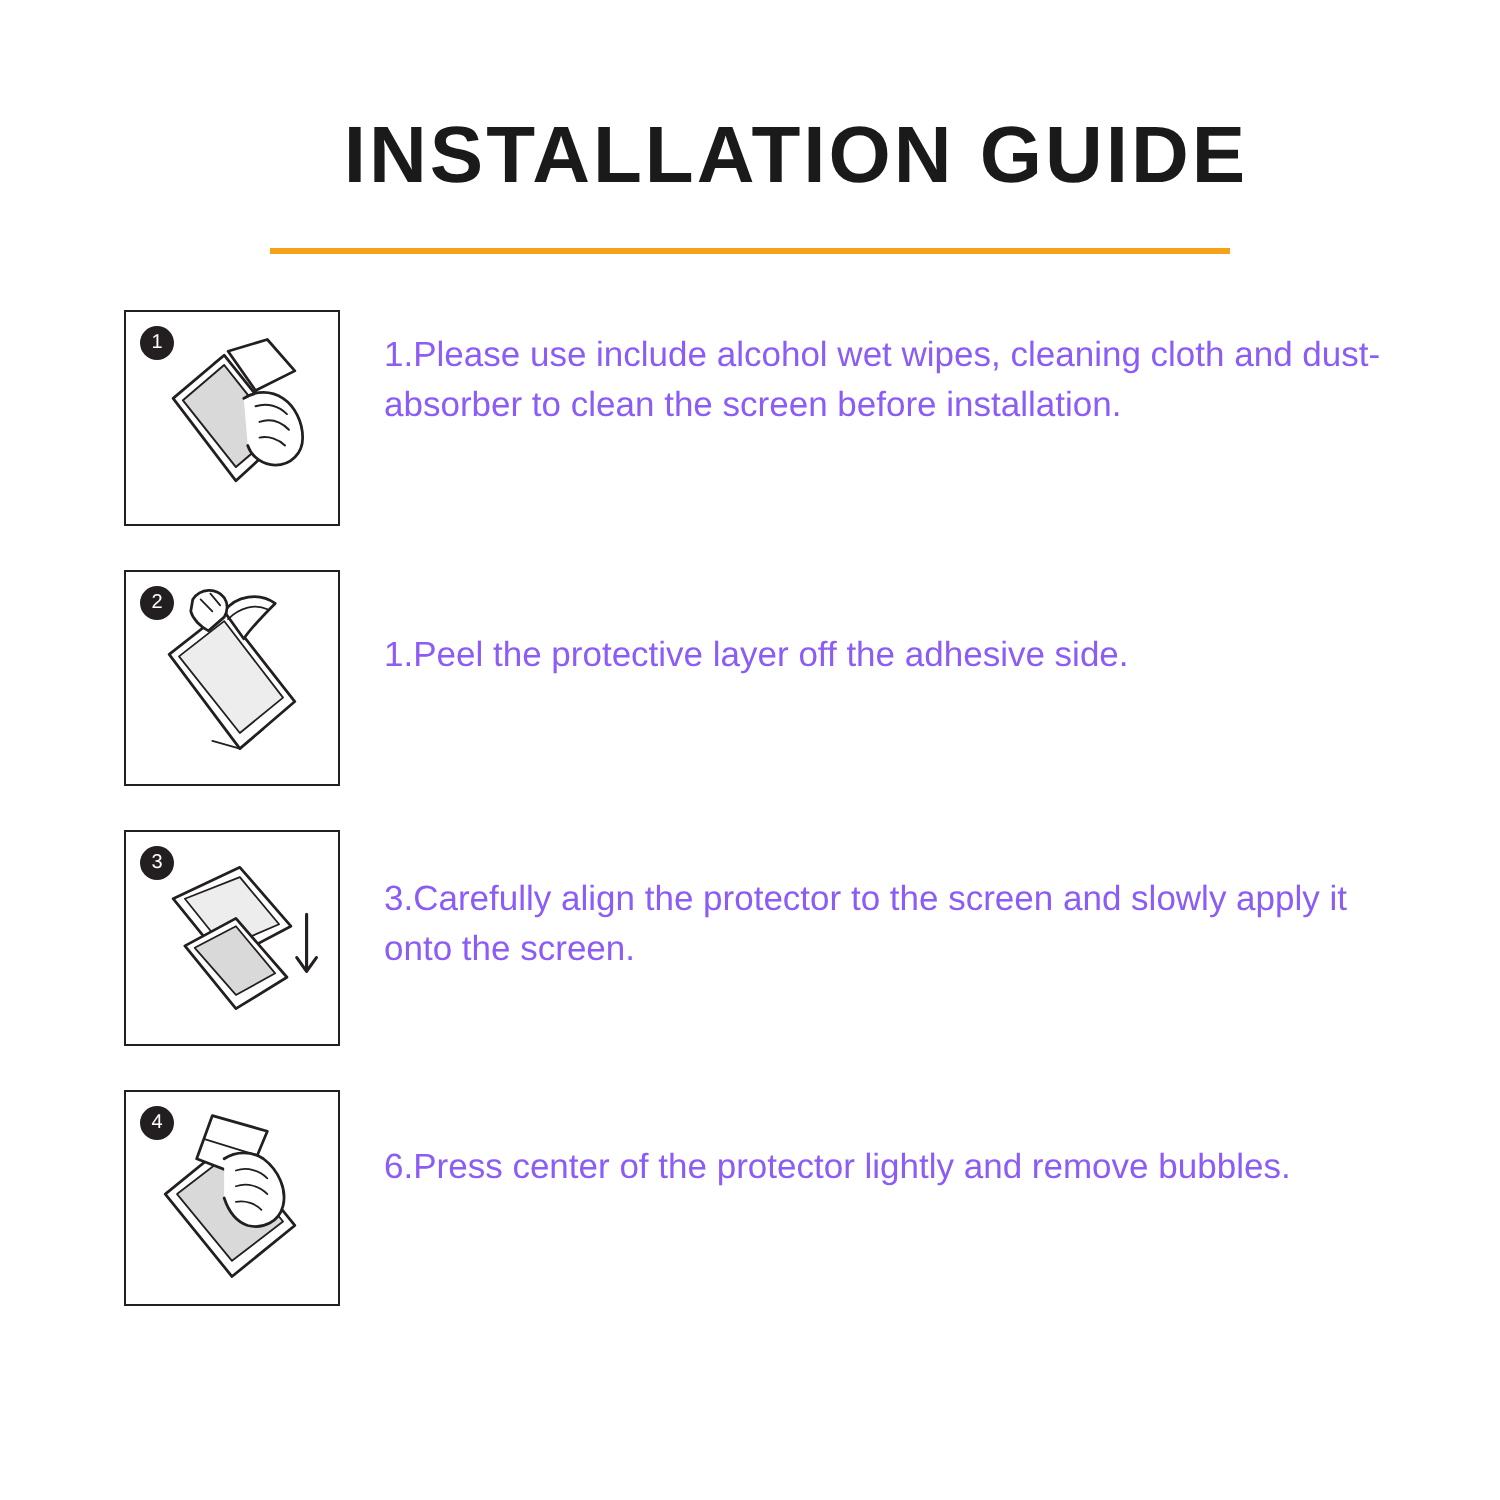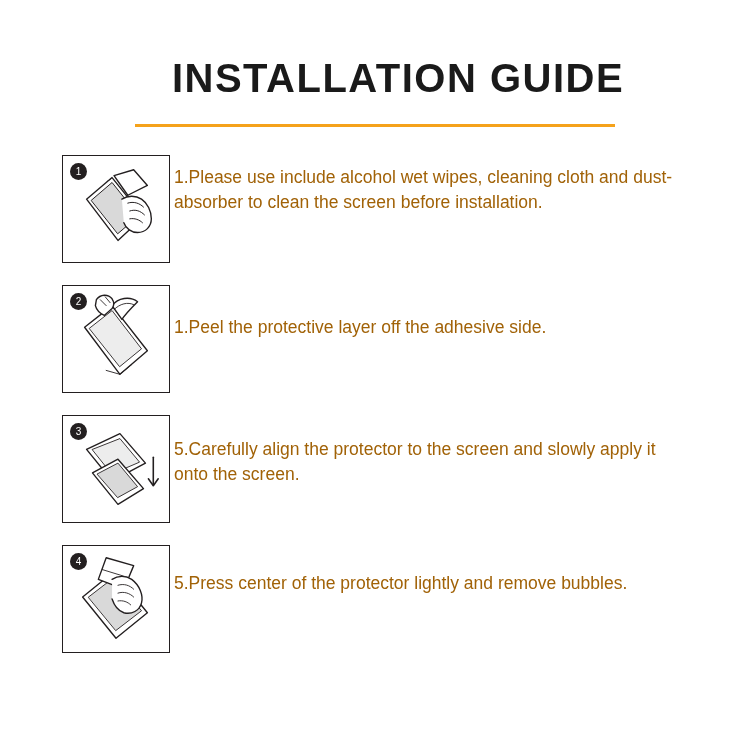--- a/index.html
+++ b/index.html
@@ -73,24 +73,24 @@
     height: 17px;
     border-radius: 50%;
     background: #231f20;
     color: #ffffff;
     font-size: 10px;
     line-height: 17px;
     text-align: center;
     font-family: "Liberation Sans", sans-serif;
   }
   .step-text {
-    margin-left: 4px;
+    margin-left: 22px;
     font-size: 17.5px;
     line-height: 1.45;
-    color: #a16207;
+    color: #8b5cf6;
     padding-top: 14px;
     max-width: 520px;
   }
   .step-1 .step-text { padding-top: 10px; }
   .step-2 .step-text { padding-top: 30px; }
   .step-3 .step-text { padding-top: 22px; }
   .step-4 .step-text { padding-top: 26px; }
 </style>
 </head>
 <body>
@@ -158,21 +158,21 @@
 
             <path d="M30 58 L56 44 L82 74 L56 90 Z" fill="#ffffff"></path>
             <path d="M35 59 L56 48 L76 72 L56 83 Z" fill="#d9d9d9" stroke-width="0.9"></path>
 
             <path d="M92 42 L92 70" stroke-width="1.6"></path>
             <path d="M87 64 L92 71 L97 64" stroke-width="1.6"></path>
           </g>
         </svg>
         <div class="badge">3</div>
       </div>
-      <div class="step-text">5.Carefully align the protector to  the screen and slowly apply it onto the screen.</div>
+      <div class="step-text">3.Carefully align the protector to  the screen and slowly apply it onto the screen.</div>
     </div>
 
     <div class="step step-4">
       <div class="thumb">
         <svg viewBox="0 0 108 108" xmlns="http://www.w3.org/2000/svg">
           <g fill="none" stroke="#231f20" stroke-width="1.4" stroke-linejoin="round" stroke-linecap="round">
 
             <path d="M20 52 L52 26 L86 68 L54 94 Z" fill="#ffffff"></path>
             <path d="M26 52 L52 32 L80 66 L54 86 Z" fill="#d9d9d9" stroke-width="0.9"></path>
 
@@ -180,17 +180,17 @@
             <path d="M40 24 L66 32" stroke-width="0.9"></path>
 
             <path d="M50 34 C56 30 64 30 70 34 C78 40 82 50 80 58 C78 66 70 70 62 68 C56 66 52 60 50 54" fill="#ffffff"></path>
             <path d="M56 40 C62 38 68 40 72 44" stroke-width="0.9"></path>
             <path d="M56 48 C62 46 68 48 72 52" stroke-width="0.9"></path>
             <path d="M56 56 C61 55 66 57 69 60" stroke-width="0.9"></path>
           </g>
         </svg>
         <div class="badge">4</div>
       </div>
-      <div class="step-text">5.Press center of the protector lightly and remove bubbles.</div>
+      <div class="step-text">6.Press center of the protector lightly and remove bubbles.</div>
     </div>
 
   </div>
 </div>
 
 </body></html>

